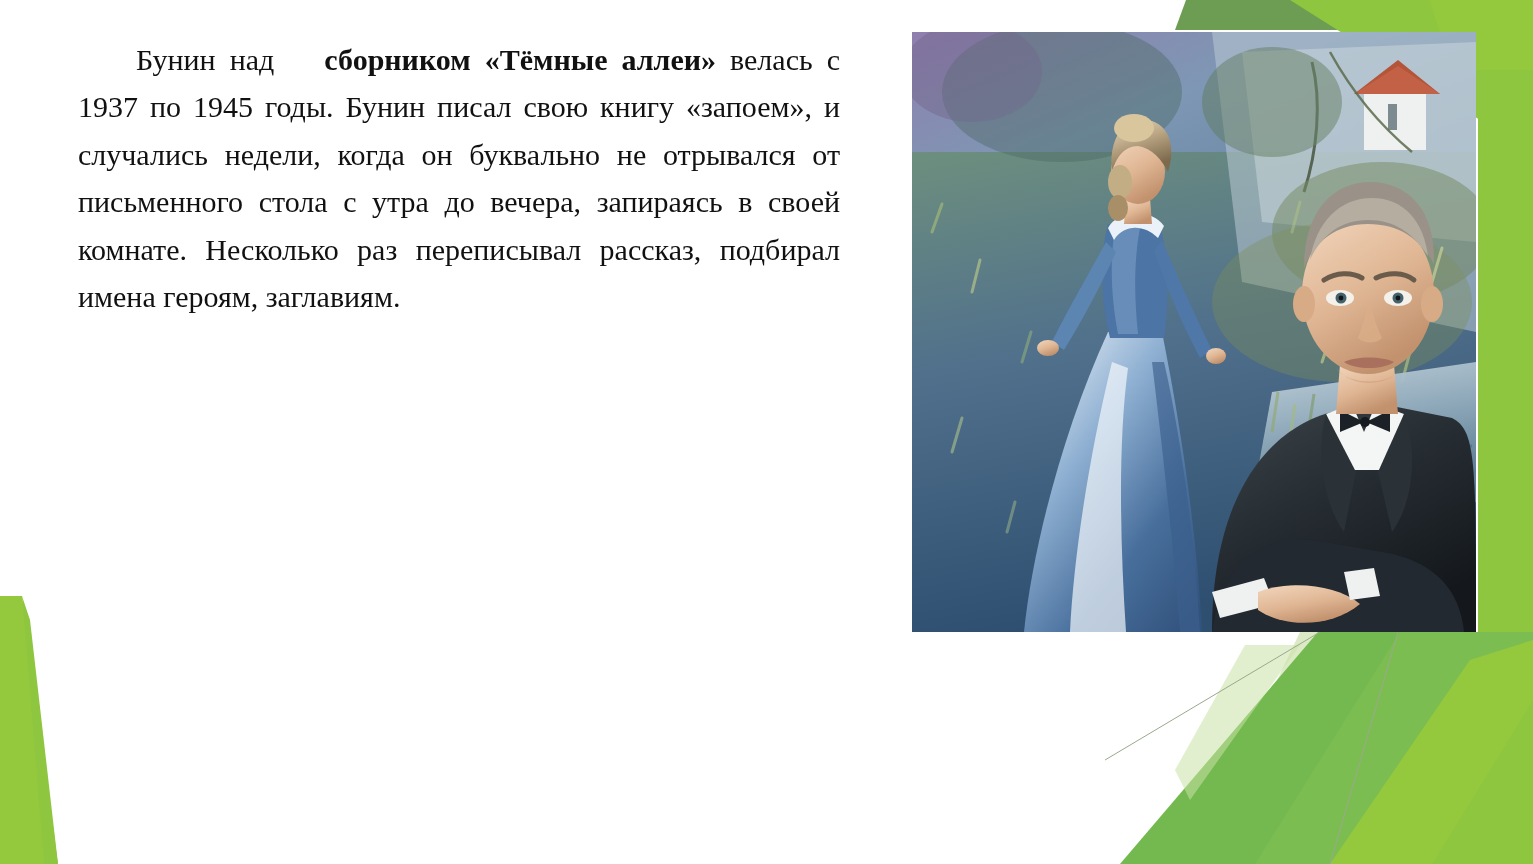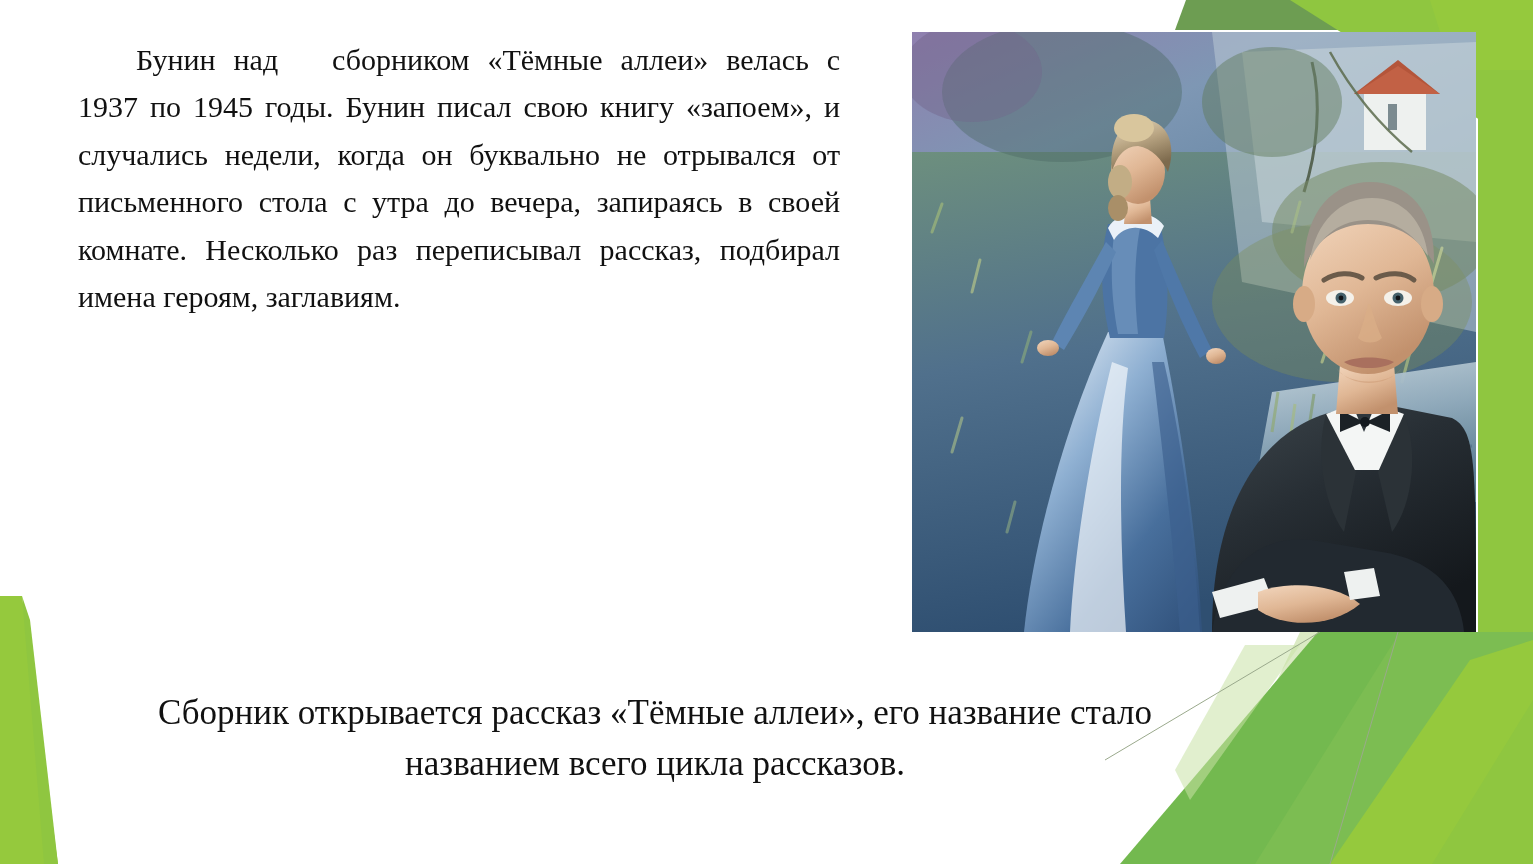--- a/index.html
+++ b/index.html
@@ -31,21 +31,21 @@
     left: 78px;
     top: 36px;
     width: 762px;
     text-align: justify;
     text-justify: inter-word;
     font-size: 30px;
     line-height: 1.58;
     color: #111111;
     text-indent: 58px;
   }
-  .body-text b { font-weight: normal; margin-left: 36px; }
+  .body-text b { font-weight: bold; margin-left: 36px; }
 
   
   .picture-frame {
     position: absolute;
     left: 912px;
     top: 32px;
     width: 564px;
     height: 600px;
     overflow: hidden;
     background: #7d96a8;
@@ -260,15 +260,14 @@
 
       <g>
         <path d="M300 600 C 310 530, 352 498, 412 510 L 470 520 C 520 528, 548 556, 552 600 Z" fill="#222930"></path>
         <path d="M300 560 L352 546 L362 572 L308 586 Z" fill="#eef1f0"></path>
         <path d="M346 560 C 378 548, 424 552, 448 572 C 420 596, 372 596, 346 578 Z" fill="url(#skinG)"></path>
         <path d="M432 540 L462 536 L468 564 L438 568 Z" fill="#eef1f0"></path>
       </g>
     </svg>
   </div>
 
-  <div class="caption">Сборник открывается рассказ «Тёмные аллеи», его название стало названием всего цикла рассказов.</div>
 
 </div>
 
 </body></html>

